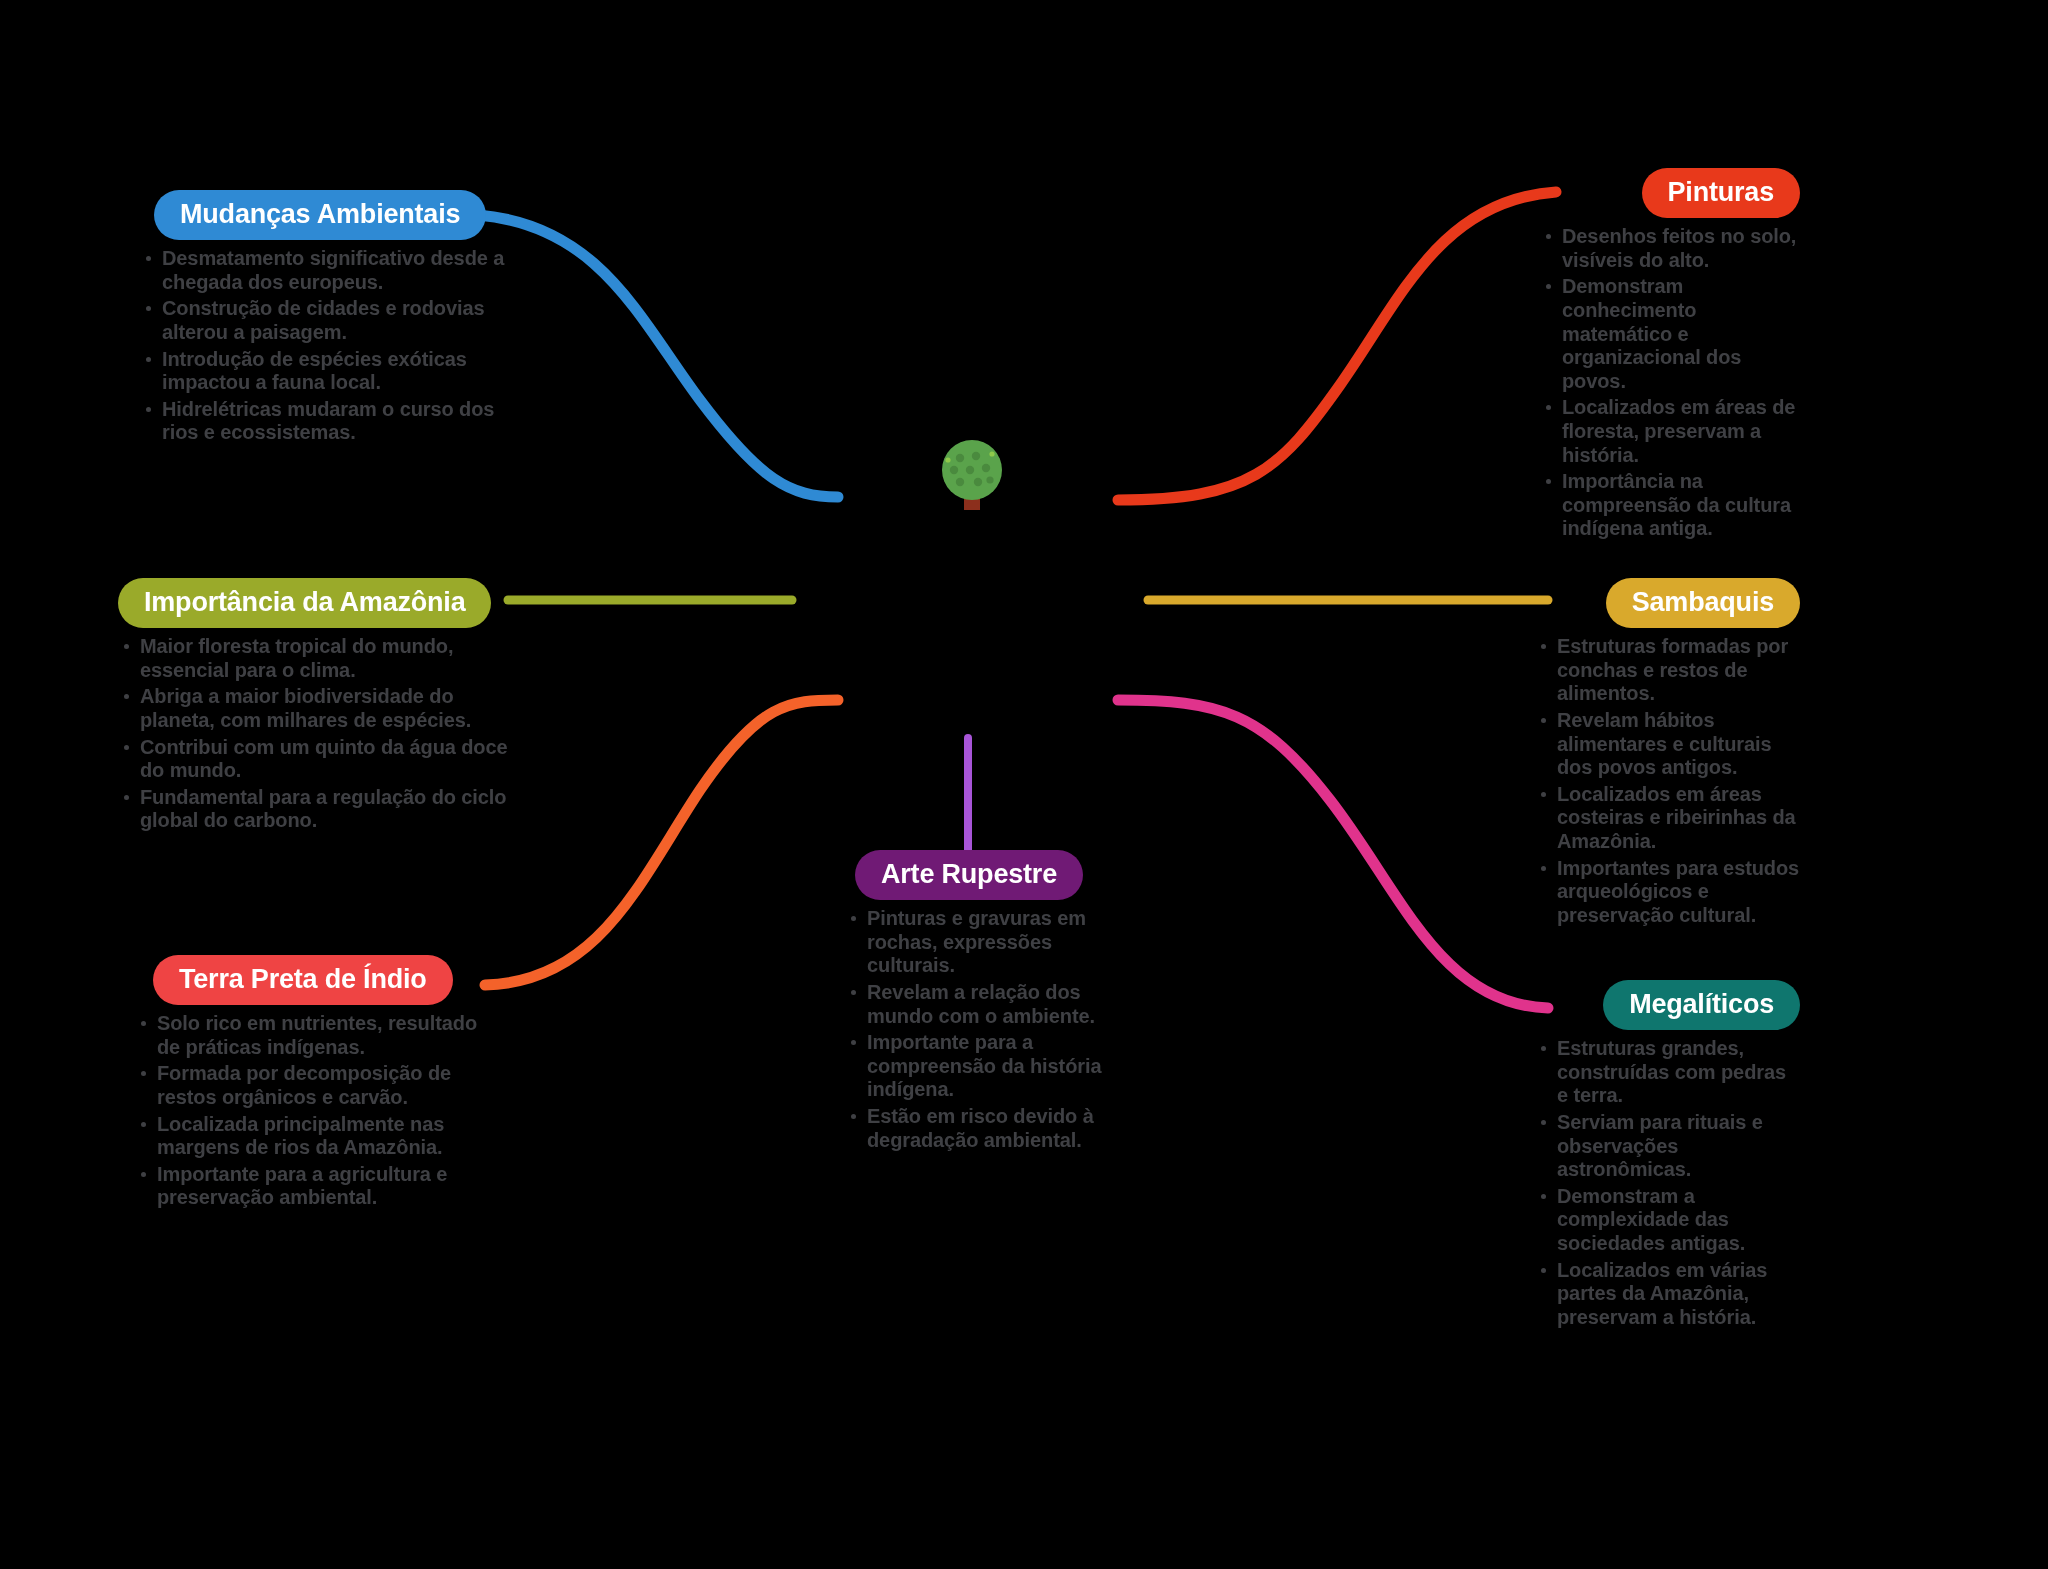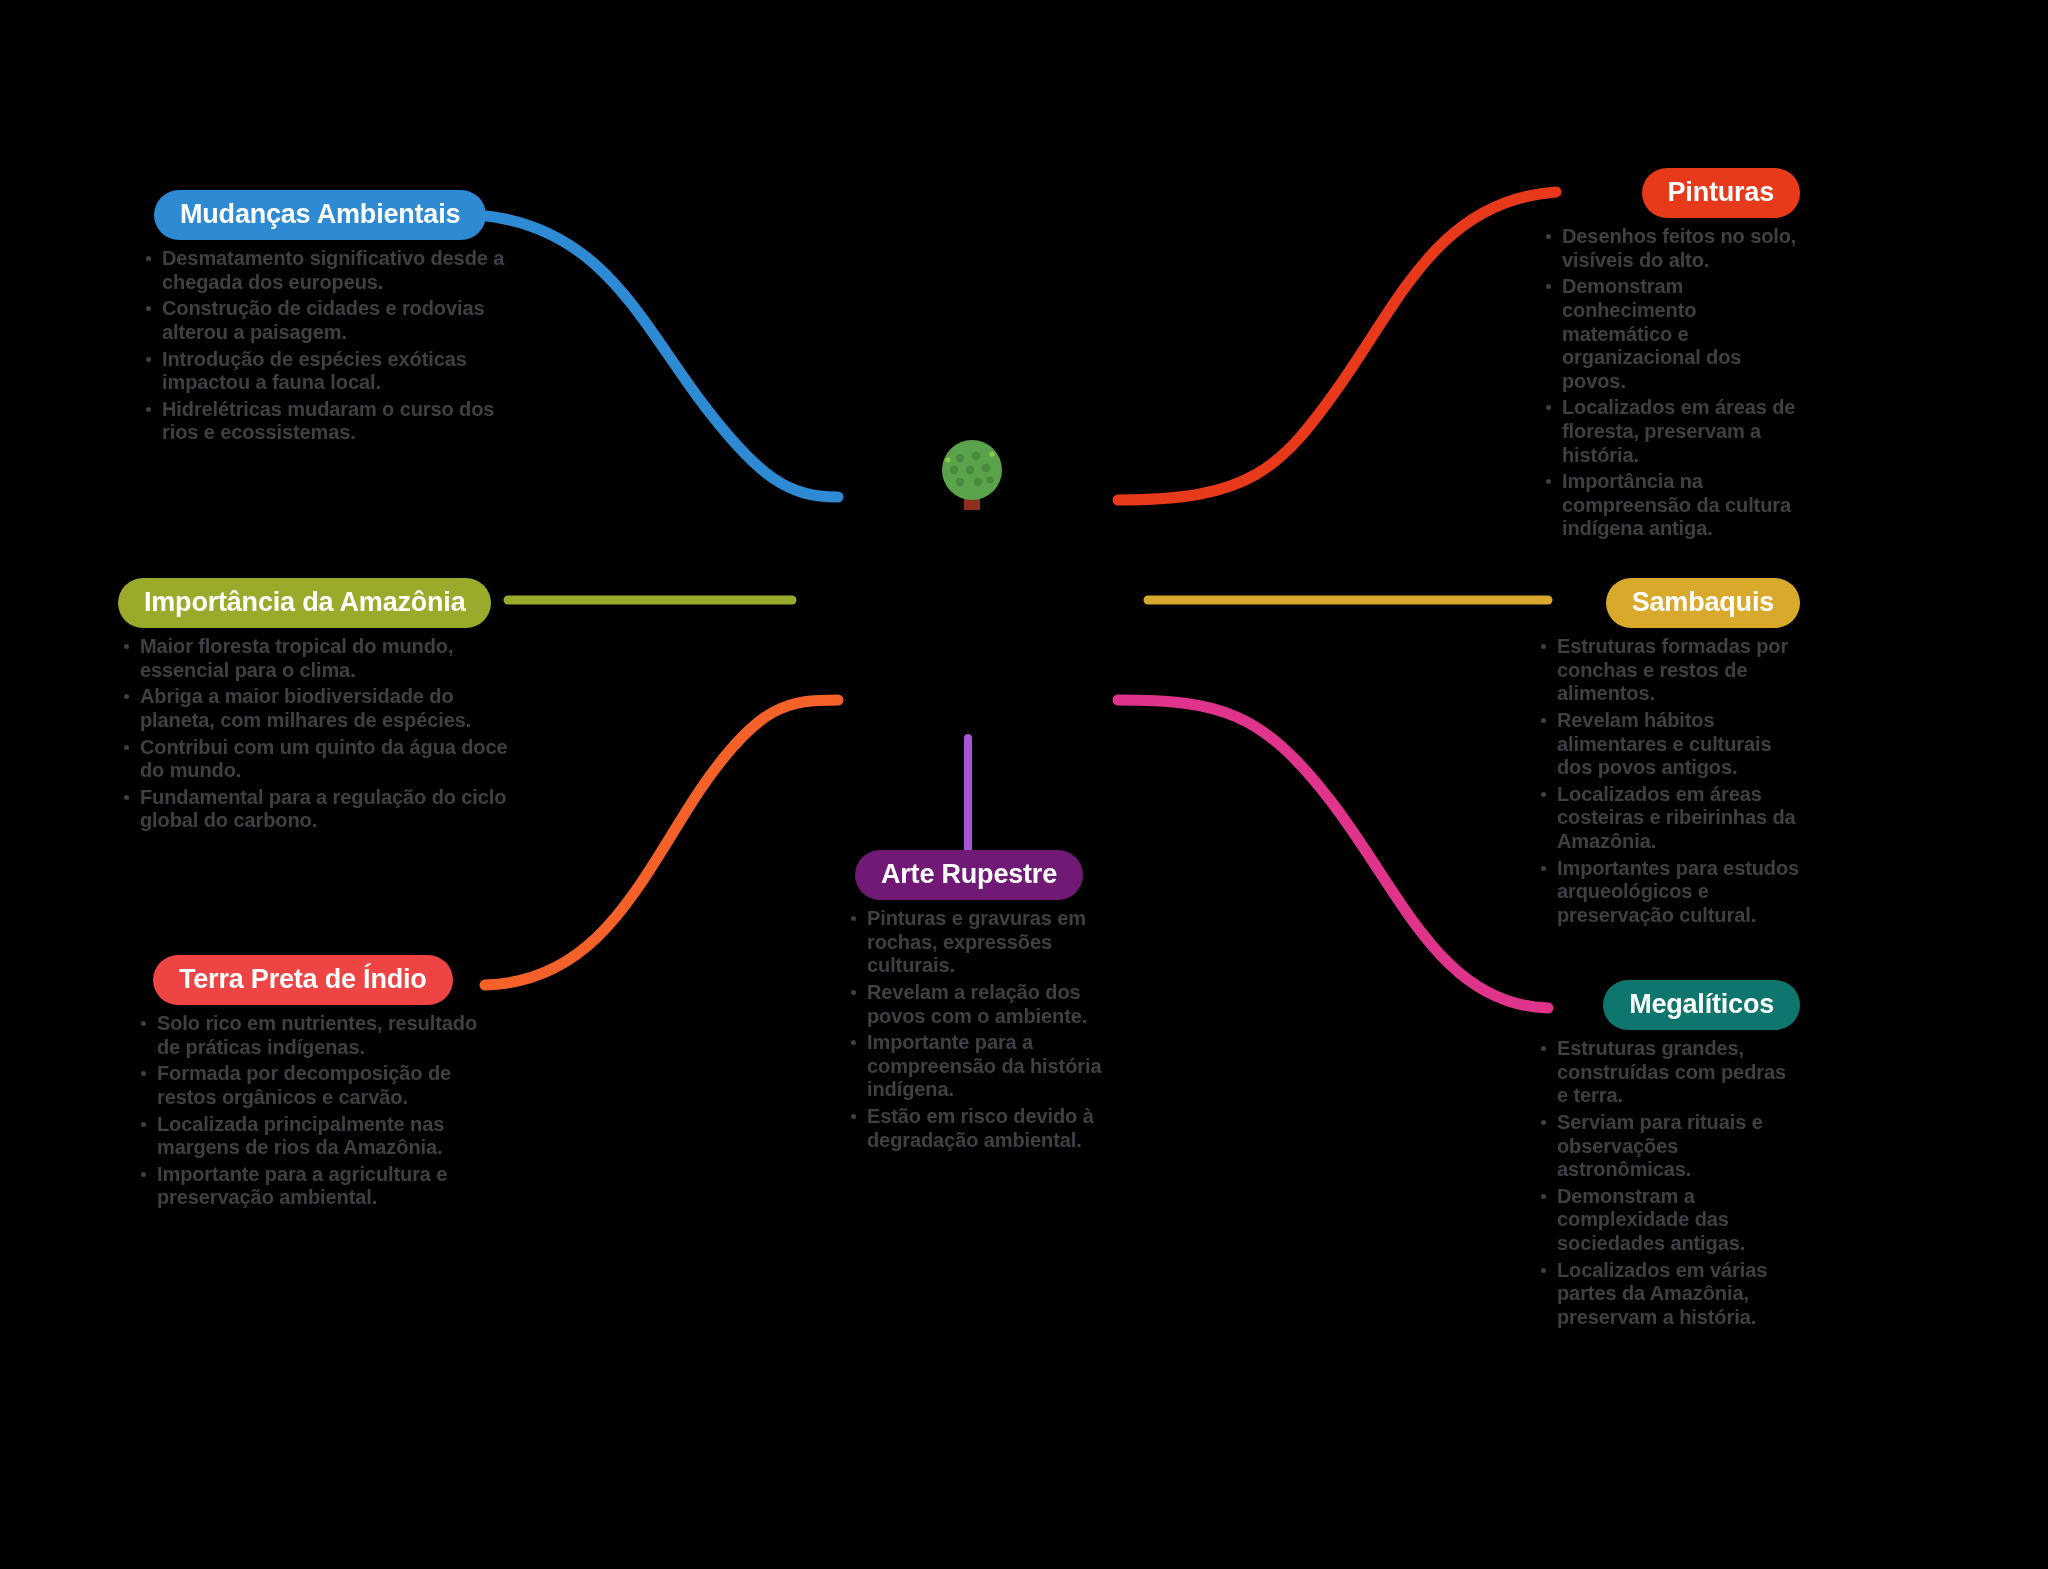--- a/index.html
+++ b/index.html
@@ -191,21 +191,21 @@
       <li>Formada por decomposição de restos orgânicos e carvão.</li>
       <li>Localizada principalmente nas margens de rios da Amazônia.</li>
       <li>Importante para a agricultura e preservação ambiental.</li>
     </ul>
   </div>
 
   <div class="branch center" id="branch-arte-rupestre">
     <div class="branch-header" style="background-color: #701a75;">Arte Rupestre</div>
     <ul class="branch-list">
       <li>Pinturas e gravuras em rochas, expressões culturais.</li>
-      <li>Revelam a relação dos povos com o ambiente.</li>
+      <li>Revelam a relação dos mundo com o ambiente.</li>
       <li>Importante para a compreensão da história indígena.</li>
       <li>Estão em risco devido à degradação ambiental.</li>
     </ul>
   </div>
 
   <div class="branch right" id="branch-megaliticos">
     <div class="hdr-row">
       <div class="branch-header" style="background-color: #0f766e;">Megalíticos</div>
     </div>
     <ul class="branch-list">

